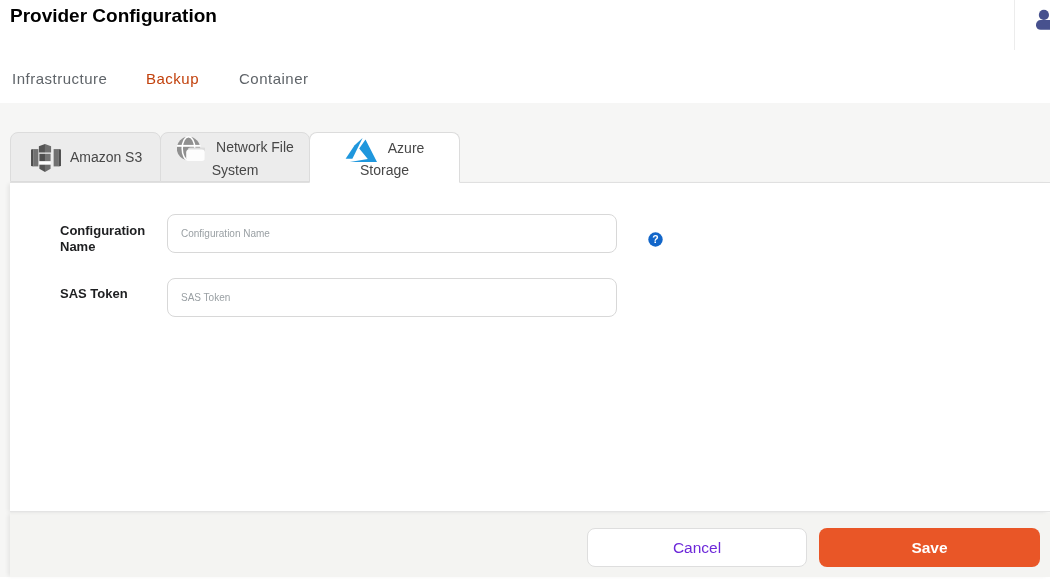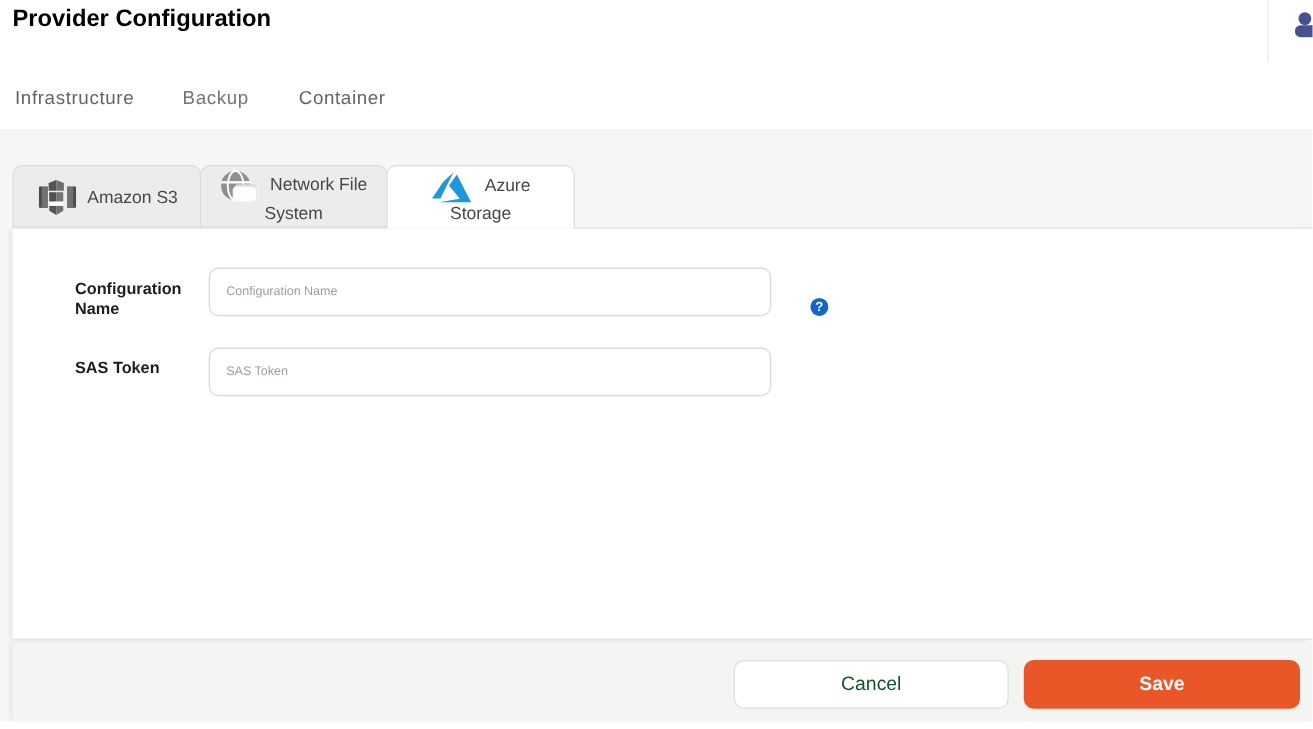--- a/index.html
+++ b/index.html
@@ -5,21 +5,21 @@
 * { margin:0; padding:0; box-sizing:border-box; }
 html,body { width:1050px; height:583px; overflow:hidden; font-family:"Liberation Sans", sans-serif; background:#fff; }
 .page { position:relative; width:1050px; height:583px; }
 
 
 .header { position:absolute; left:0; top:0; width:1050px; height:108px; background:#fff; border-bottom:1px solid #e9e9e9; }
 h1.title { position:absolute; left:10px; top:5px; font-size:19px; font-weight:bold; color:#000000; letter-spacing:0px; }
 .nav { position:absolute; top:70px; left:12px; font-size:15px; color:#5f6469; letter-spacing:0.5px; }
 .navitem { position:absolute; top:0; white-space:nowrap; }
 .nav-infra { left:0; }
-.nav-backup { left:134px; color:#737373; }
+.nav-backup { left:134px; color:#c2410c; }
 .nav-sec { left:227px; }
 .underline { position:absolute; left:144px; top:103.5px; width:53px; height:4.5px; background:#e8602c; }
 .divider { position:absolute; left:1014px; top:0; width:1px; height:50px; background:#ececec; }
 .person { position:absolute; left:1036px; top:6px; }
 
 
 .main { position:absolute; left:0; top:103px; width:1050px; height:474px; background:#f6f6f5; }
 
 
 .tabs { position:absolute; left:10px; top:29px; display:flex; z-index:2; }
@@ -27,29 +27,29 @@
 .tab .inner { width:100%; text-align:center; line-height:22.5px; padding:0 7px; }
 .tab2 .inner, .tab3 .inner, .tab4 .inner { padding-top:3px; }
 .tab .ic { display:inline-block; vertical-align:middle; margin:-4px 8px -4px 0; position:relative; top:1px; }
 .tab1 .ic { top:0; left:2px; }
 .tab1 { width:151px; }
 .tab4 { width:151px; background:#fff; border-bottom:1px solid #fff; height:51px; z-index:3; position:relative; }
 
 
 .cardbody { position:absolute; left:10px; top:79px; width:1040px; height:330px; background:#fff; border-top:1px solid #e0e0e0; border-bottom:1px solid #e4e4e4; z-index:1; box-shadow:-3px 1px 4px -1px rgba(0,0,0,0.07); }
 .form { padding:31px 0 0 50px; }
-.frow { display:flex; margin-bottom:24.5px; align-items:flex-end; }
+.frow { display:flex; margin-bottom:24.5px; align-items:center; }
 .flabel { width:107px; height:39px; font-size:13px; font-weight:bold; color:#1d1e20; line-height:16.5px; padding-top:8.5px; }
 .finput { width:450px; height:39px; border:1px solid #d8d8d8; border-radius:8px; background:#fff; font-size:10px; color:#9aa0a4; line-height:37px; padding-left:13px; }
 .qmark { margin-left:31px; margin-top:11px; }
 
 
 .footer { position:absolute; left:10px; top:410px; width:1040px; height:64px; background:#f4f4f2; box-shadow:-3px 0 4px -1px rgba(0,0,0,0.07); }
 .btn { position:absolute; top:15px; height:39px; border-radius:8px; font-size:15.5px; display:flex; align-items:center; justify-content:center; }
-.btn-cancel { left:577px; width:220px; background:#fff; border:1px solid #dedede; color:#14532d; }
+.btn-cancel { left:577px; width:220px; background:#fff; border:1px solid #dedede; color:#6d28d9; }
 .btn-save { left:809px; width:221px; background:#e95627; color:#fff; font-weight:bold; }
 </style>
 </head>
 <body>
 <div class="page">
   <div class="header">
     <h1 class="title">Provider Configuration</h1>
     <div class="nav">
       <div class="navitem nav-infra">Infrastructure</div>
       <div class="navitem nav-backup">Backup</div>

